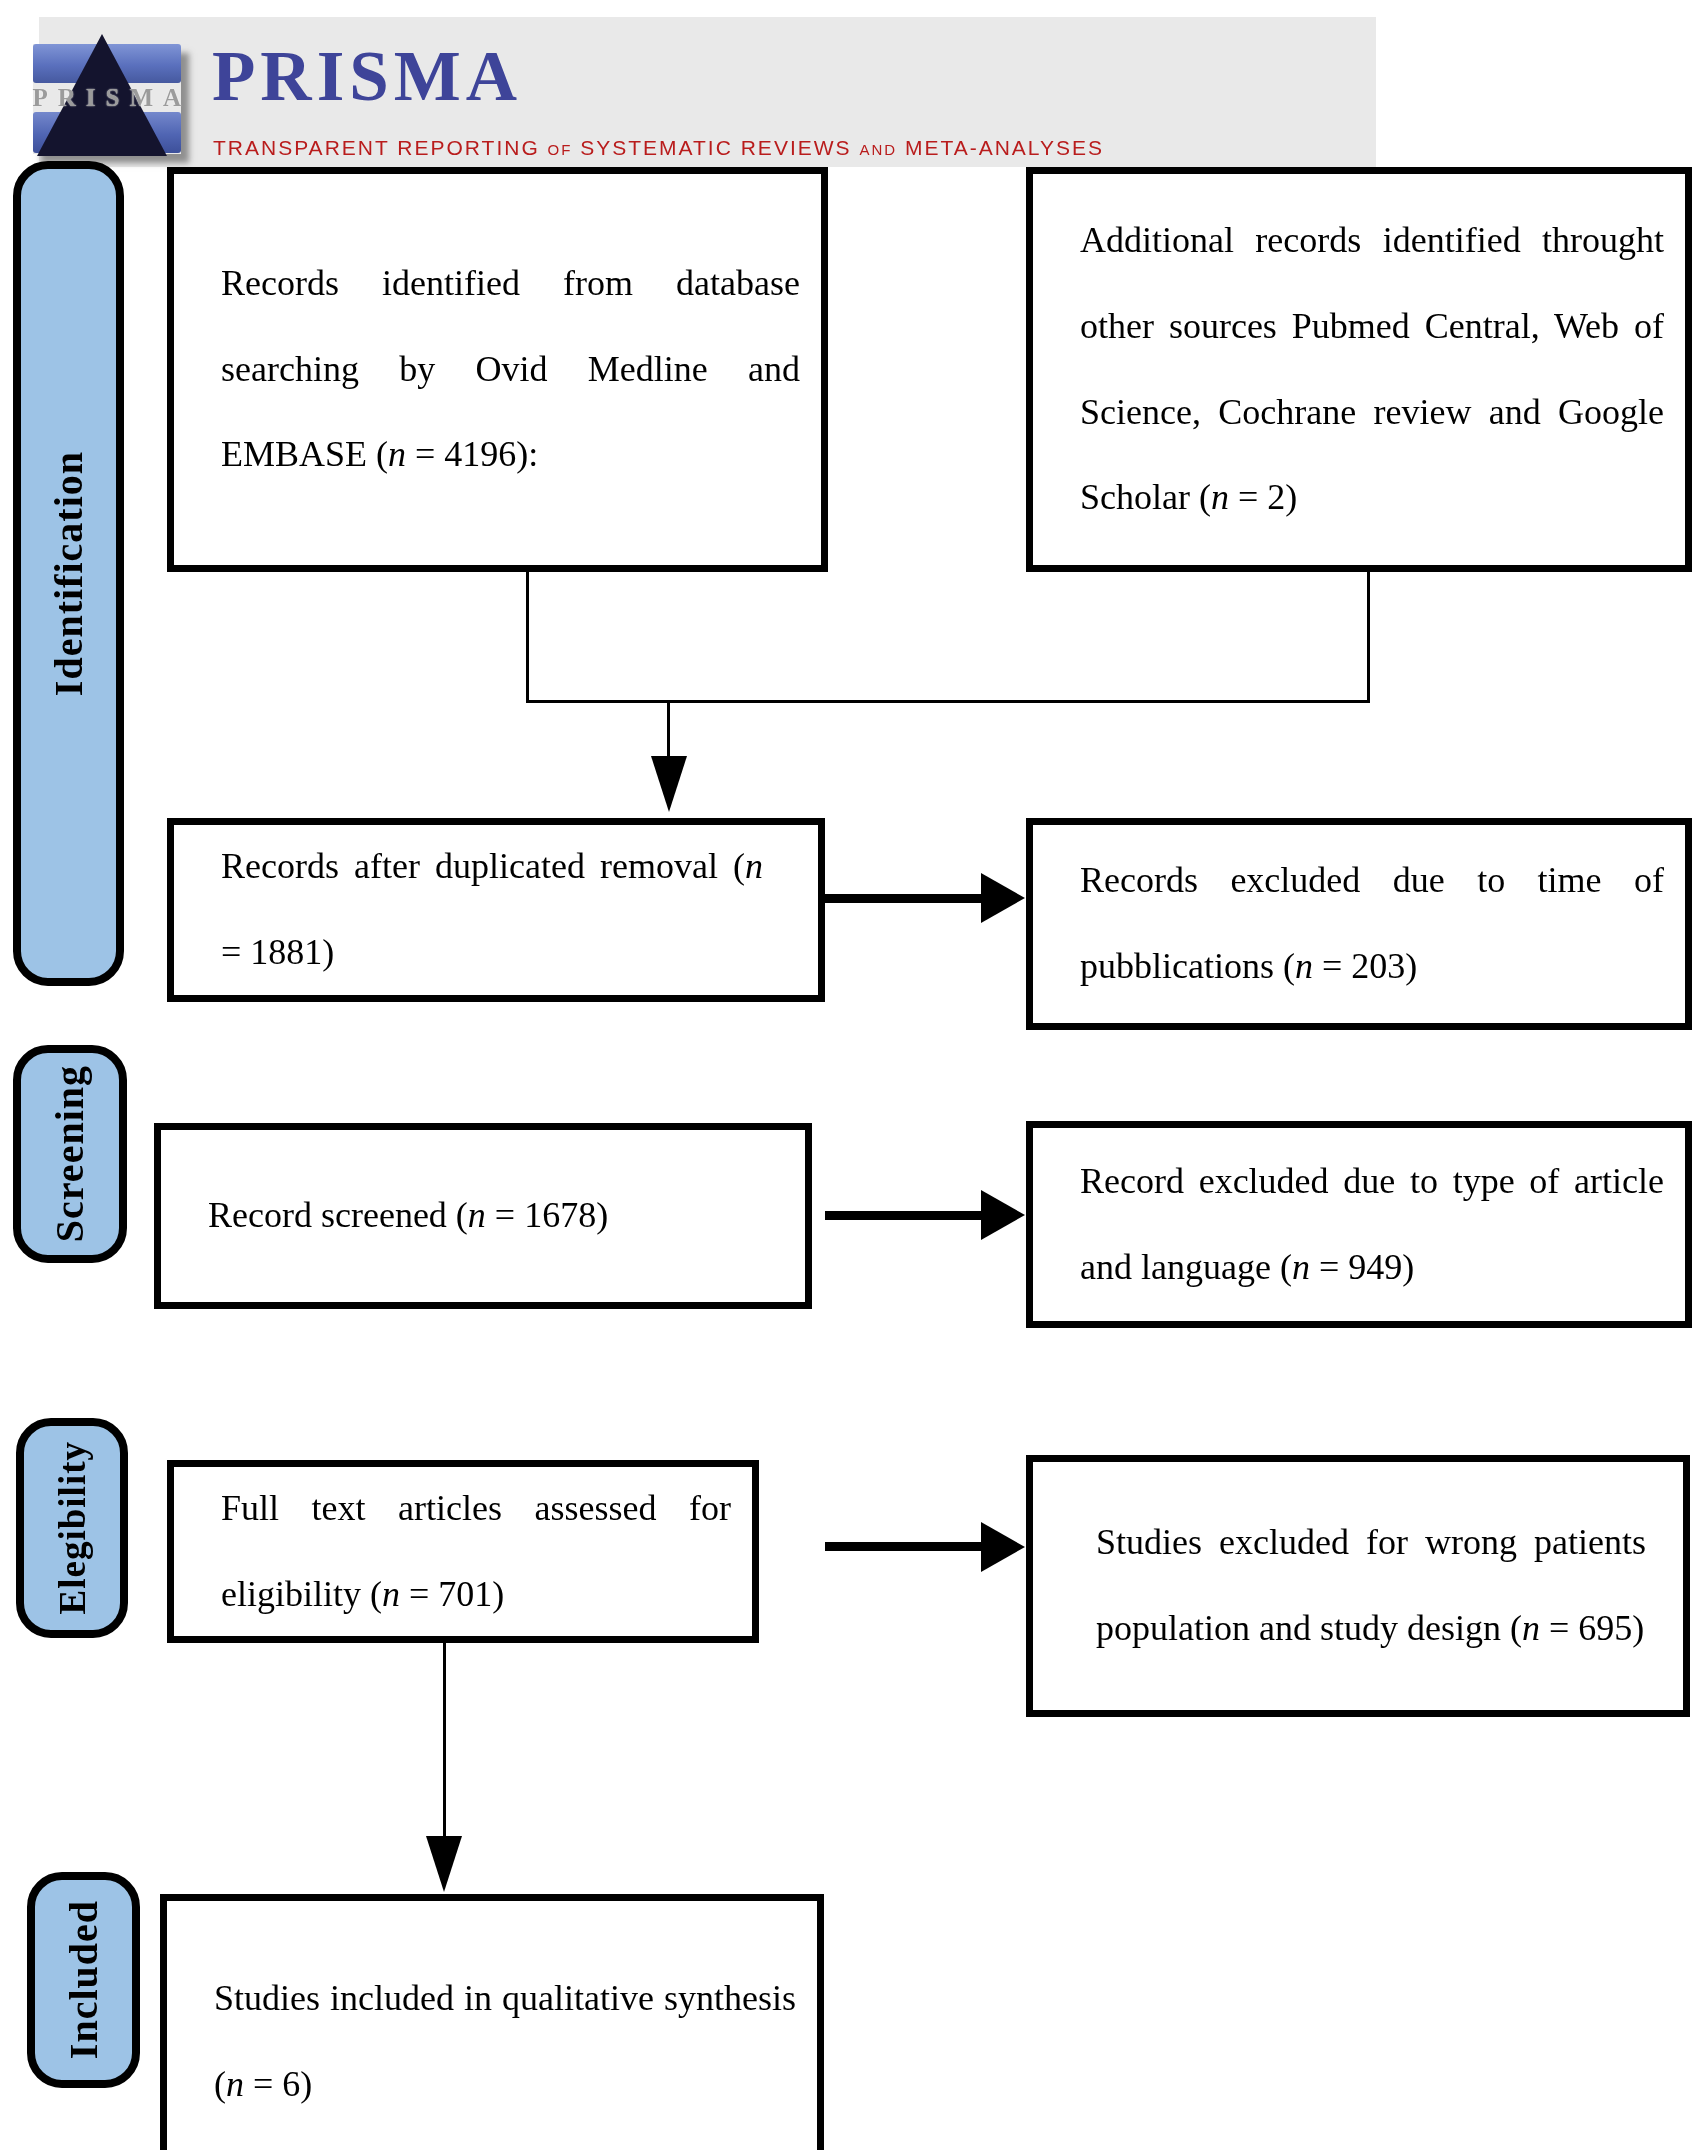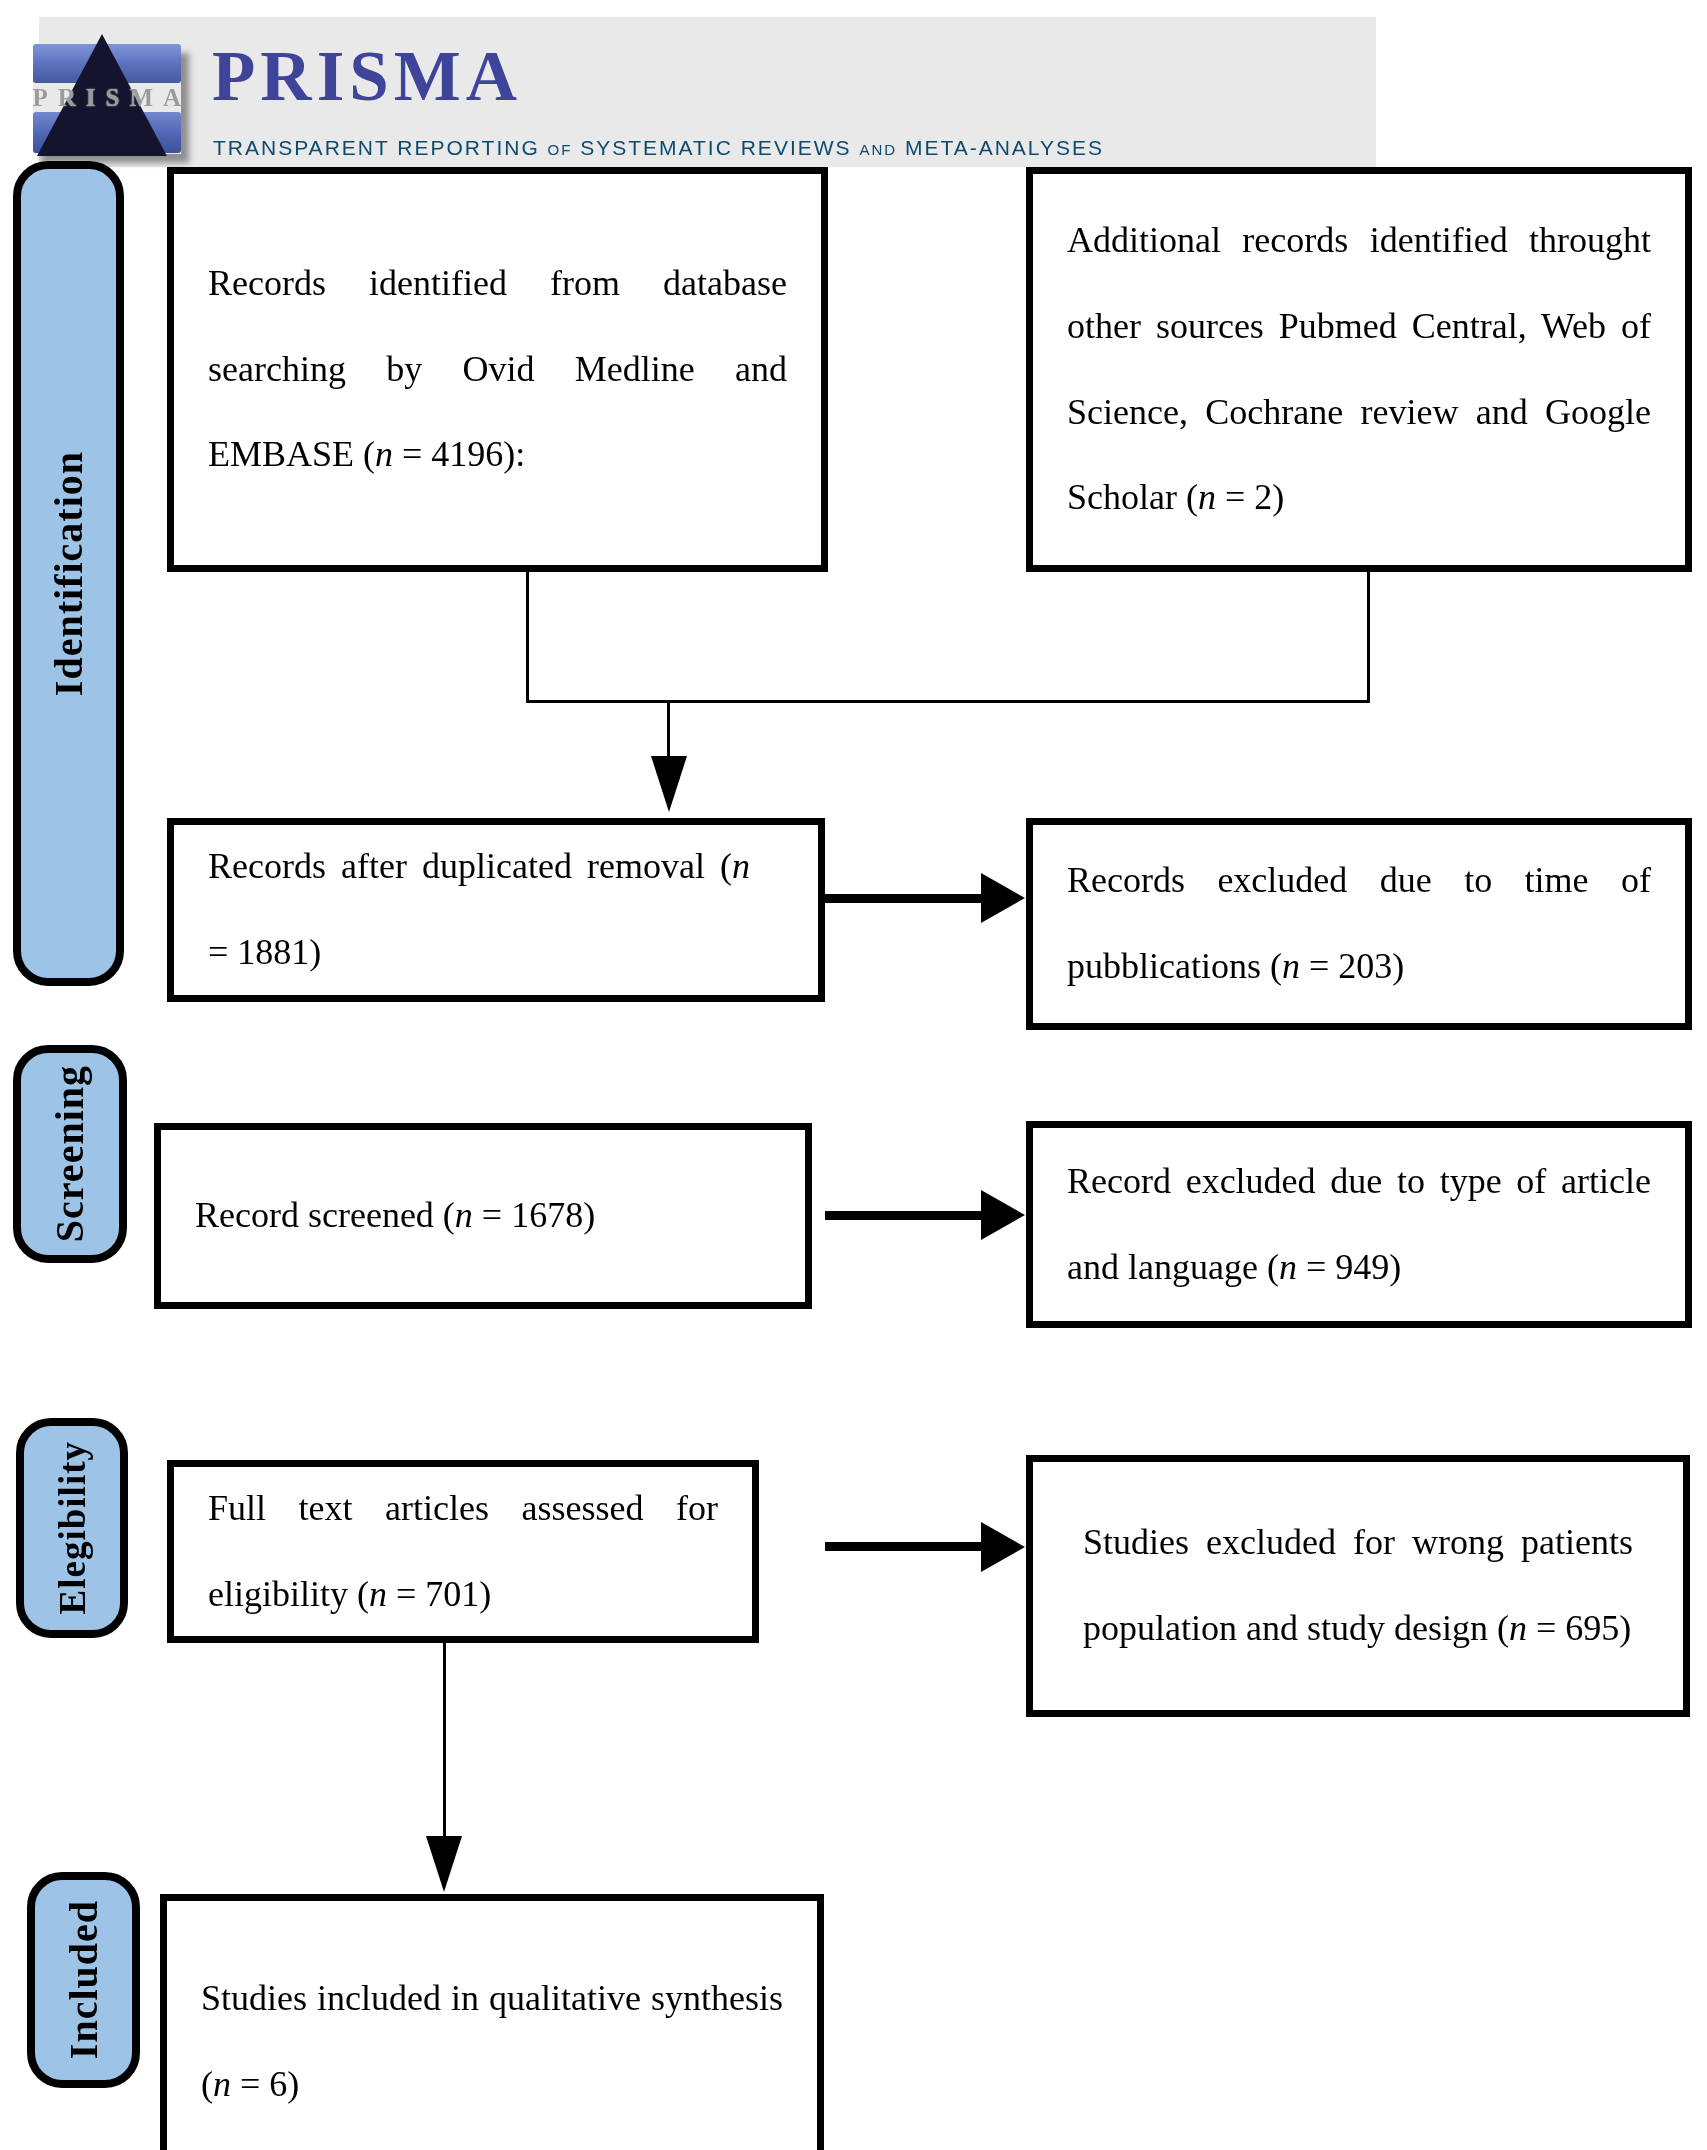--- a/index.html
+++ b/index.html
@@ -36,21 +36,21 @@
     color:#9b9b9b; text-shadow:0 0 1.5px #f5f5f5;
   }
   .brand-title {
     position:absolute; left:173px; top:24px;
     font-weight:bold; font-size:71px; line-height:1; letter-spacing:5px;
     color:#3e4499;
   }
   .brand-subtitle {
     position:absolute; left:174px; top:119px;
     font-family:"Liberation Sans","DejaVu Sans",sans-serif;
-    font-size:21px; letter-spacing:2px; color:#0c4a6e; white-space:nowrap;
+    font-size:21px; letter-spacing:2px; color:#b91c1c; white-space:nowrap;
   }
   .brand-subtitle .sub-sm { font-size:15px; }
 
   
   .stage {
     position:absolute; background:#9dc3e6; border:8px solid #000;
     border-radius:35px; display:flex; align-items:center; justify-content:center;
     box-sizing:border-box;
   }
   .stage span {
@@ -58,21 +58,21 @@
     font-weight:bold; font-size:40px; letter-spacing:1px; white-space:nowrap;
   }
   .stage.tight span { font-size:37px; }
 
   
   .fbox {
     position:absolute; background:#fff; border:7px solid #000;
     box-sizing:border-box; display:flex; align-items:center;
   }
   .fbox p {
-    margin:0; width:100%;
+    margin:13px; width:100%;
     font-size:36px; line-height:2.38; text-align:justify; text-align-last:left;
   }
   .fbox .inner { width:100%; padding:0 34px; }
   .fbox.pr-wide .inner { padding-right:68px; }
   .fbox.pad-lg .inner { padding:0 50px; }
 
   
   .line { position:absolute; background:#000; }
   .head-down {
     position:absolute; width:0; height:0;

